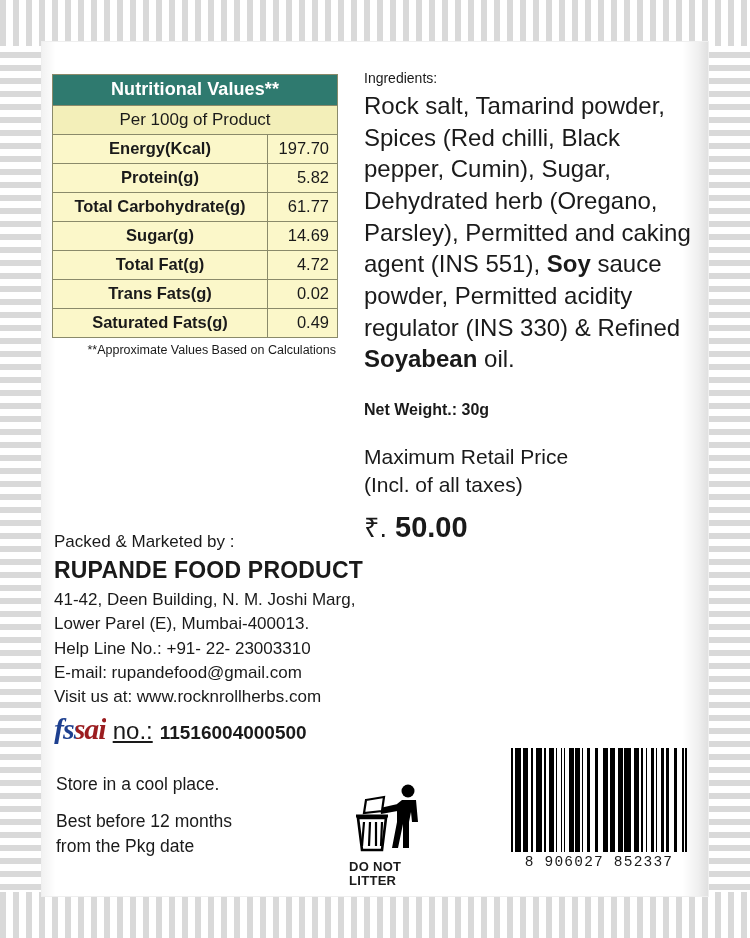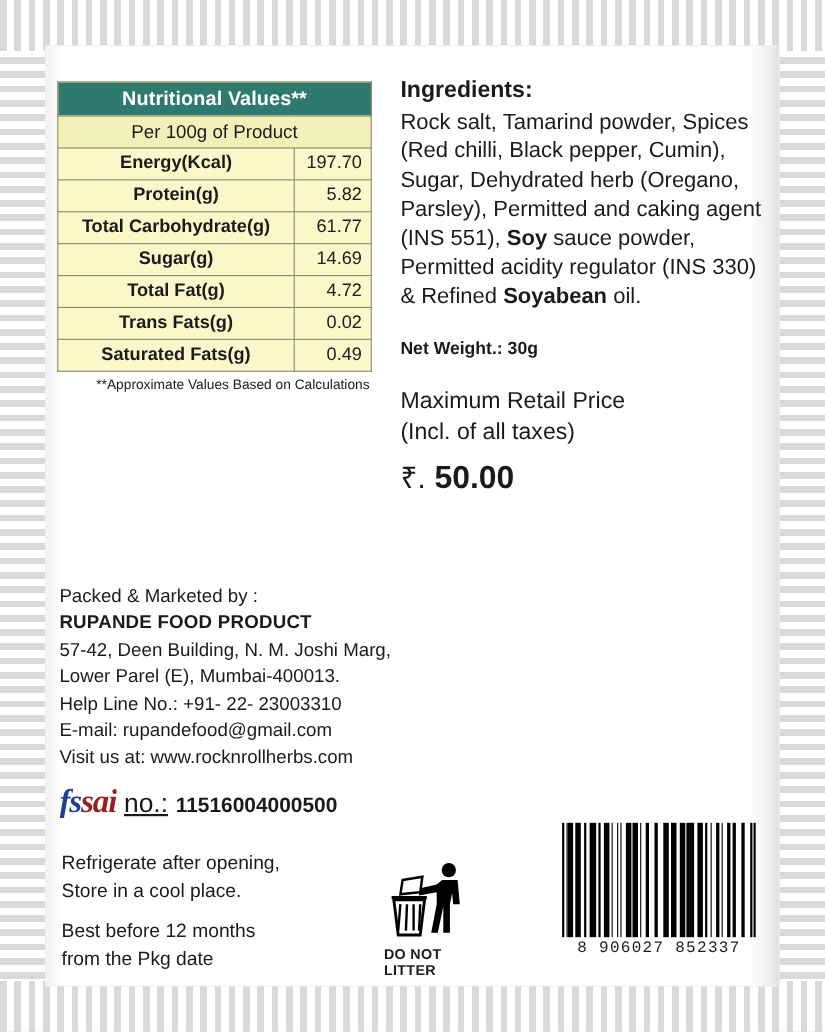--- a/index.html
+++ b/index.html
@@ -113,26 +113,26 @@
   }
 
   
   #right-col {
     position: absolute;
     left: 322px;
     top: 28px;
     width: 338px;
   }
   .ingr-head {
-    font-size: 21px;
-    font-weight: bold;
+    font-size: 14px;
+    font-weight: normal;
     margin: 0 0 4px 0;
   }
   .ingr-body {
-    font-size: 20px;
+    font-size: 24px;
     line-height: 1.32;
     margin: 0;
   }
   .ingr-body b { font-weight: bold; }
 
   .netweight {
     font-size: 16px;
     font-weight: bold;
     margin: 26px 0 0 0;
   }
@@ -150,21 +150,21 @@
 
   
   #addr {
     position: absolute;
     left: 12px;
     top: 488px;
     width: 420px;
     font-size: 17px;
     line-height: 1.44;
   }
-  #addr .bold { font-weight: bold; font-size: 17px; letter-spacing: .2px; }
+  #addr .bold { font-weight: bold; font-size: 23px; letter-spacing: .2px; }
 
   #fssai-row {
     position: absolute;
     left: 12px;
     top: 672px;
     display: flex;
     align-items: baseline;
     gap: 7px;
   }
   .fssai-logo {
@@ -298,35 +298,34 @@
       </div>
       <div class="price">
         <span class="rupee">₹.</span>
         <span>50.00</span>
       </div>
     </div>
 
     <div id="addr">
       <div>Packed &amp; Marketed by :</div>
       <div class="bold">RUPANDE FOOD PRODUCT</div>
-      <div>57-42, Deen Building, N. M. Joshi Marg,</div>
+      <div>41-42, Deen Building, N. M. Joshi Marg,</div>
       <div>Lower Parel (E), Mumbai-400013.</div>
       <div>Help Line No.: +91- 22- 23003310</div>
       <div>E-mail: rupandefood@gmail.com</div>
       <div>Visit us at: www.rocknrollherbs.com</div>
     </div>
 
     <div id="fssai-row">
       <span class="fssai-logo">fssai</span>
       <span class="fssai-no">no.:</span>
       <span class="fssai-num">11516004000500</span>
     </div>
 
     <div id="storage">
-      <div>Refrigerate after opening,</div>
       <div>Store in a cool place.</div>
       <span class="gap"></span>
       <div>Best before 12 months</div>
       <div>from the Pkg date</div>
     </div>
 
     <div id="litter">
       <svg width="86" height="72" viewBox="0 0 86 72">
 
         <circle cx="58" cy="9" r="6.5" fill="#000"></circle>

